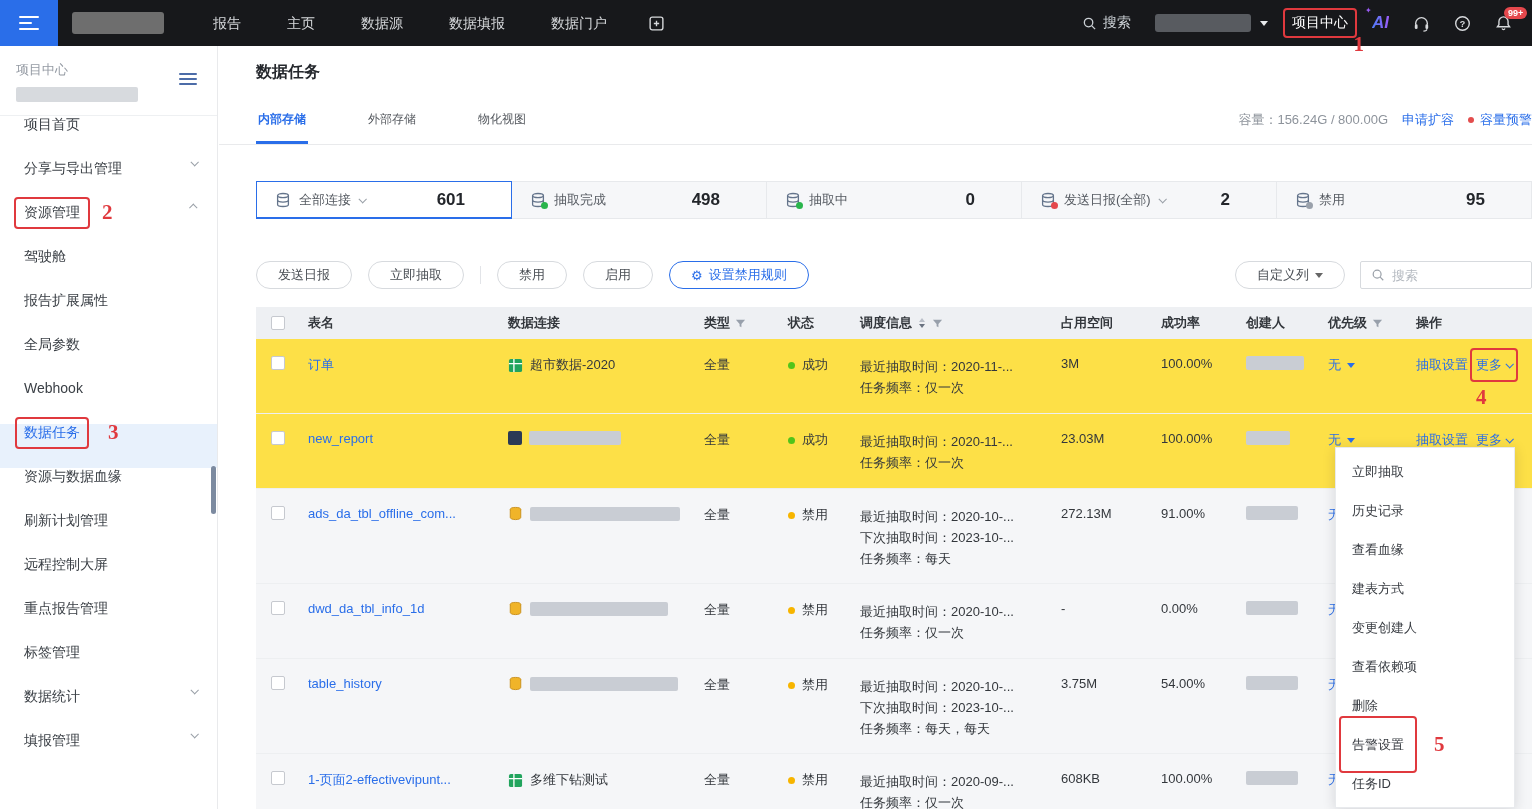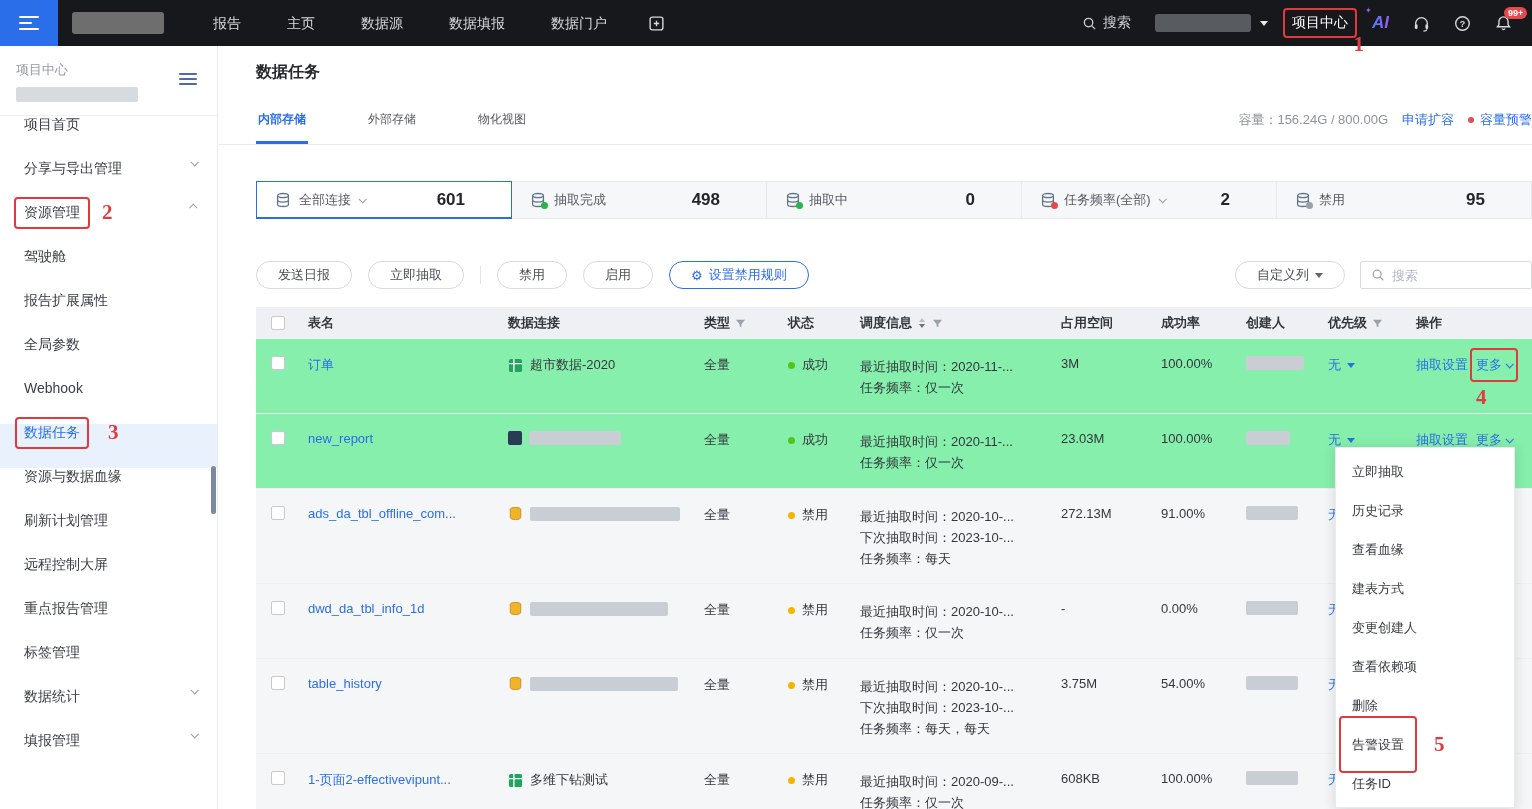--- a/index.html
+++ b/index.html
@@ -75,21 +75,21 @@
   .search-box{width:172px;height:28px;border:1px solid #d7dade;border-radius:2px;display:flex;align-items:center;gap:7px;padding:0 10px;color:#9aa0a8}
   .search-box input{border:none;outline:none;width:110px;font-size:13px;color:#33373c;background:transparent}
   .search-box input::placeholder{color:#b3b8bf}
   
   .tbl{margin:18px 0 0 37px;font-size:13px}
   .thead{display:flex;height:32px;background:#eef0f3;align-items:center;font-weight:700;color:#33373c}
   .th{display:flex;align-items:center;gap:5px}
   .c1{width:52px;padding-left:15px;flex:none}.c2{width:200px;flex:none}.c3{width:196px;flex:none}
   .c4{width:84px;flex:none}.c5{width:72px;flex:none}.c6{width:201px;flex:none}.c7{width:100px;flex:none}
   .c8{width:85px;flex:none}.c9{width:82px;flex:none}.c10{width:88px;flex:none}.c11{flex:1;min-width:0}
-  .trow{display:flex;border-bottom:1px solid #edeff1;align-items:stretch;background:#86efac}
+  .trow{display:flex;border-bottom:1px solid #edeff1;align-items:stretch;background:#fde047}
   .trow.gray{background:#f5f6f8}
   .h2{min-height:75px}.h3{min-height:95px}
   .td{padding-top:17px}
   .td.c1{padding-top:17px}
   .sl{line-height:21px;white-space:nowrap}
   .conn{display:inline-flex;align-items:center;gap:7px;white-space:nowrap}
   .pri{display:inline-flex;align-items:center;gap:6px;color:#2a6ee9;cursor:pointer}
   .ops{display:flex;gap:8px;align-items:flex-start}
   .more{display:inline-flex;align-items:center;gap:4px;color:#2a6ee9;cursor:pointer}
   .navy-block{width:14px;height:14px;border-radius:2px;background:#2b3a55;display:inline-block}
@@ -290,21 +290,21 @@
     </div>
     <div class="stat">
       <span class="db-ic">
           <svg width="16" height="16" viewBox="0 0 16 16">
             <ellipse cx="8" cy="3.6" rx="5.4" ry="2.1" fill="none" stroke="#64748b" stroke-width="1.3"></ellipse>
             <path d="M2.6 3.6v8.8c0 1.2 2.4 2.1 5.4 2.1s5.4-.9 5.4-2.1V3.6" fill="none" stroke="#64748b" stroke-width="1.3"></path>
             <path d="M2.6 8c0 1.2 2.4 2.1 5.4 2.1S13.4 9.2 13.4 8" fill="none" stroke="#64748b" stroke-width="1.3"></path>
           </svg>
           <span class="db-badge b-red"></span>
         </span>
-      <span>任务频率(全部)</span>
+      <span>发送日报(全部)</span>
       <span class="chev"></span>
       <span class="val">2</span>
     </div>
     <div class="stat">
       <span class="db-ic">
           <svg width="16" height="16" viewBox="0 0 16 16">
             <ellipse cx="8" cy="3.6" rx="5.4" ry="2.1" fill="none" stroke="#64748b" stroke-width="1.3"></ellipse>
             <path d="M2.6 3.6v8.8c0 1.2 2.4 2.1 5.4 2.1s5.4-.9 5.4-2.1V3.6" fill="none" stroke="#64748b" stroke-width="1.3"></path>
             <path d="M2.6 8c0 1.2 2.4 2.1 5.4 2.1S13.4 9.2 13.4 8" fill="none" stroke="#64748b" stroke-width="1.3"></path>
           </svg>

